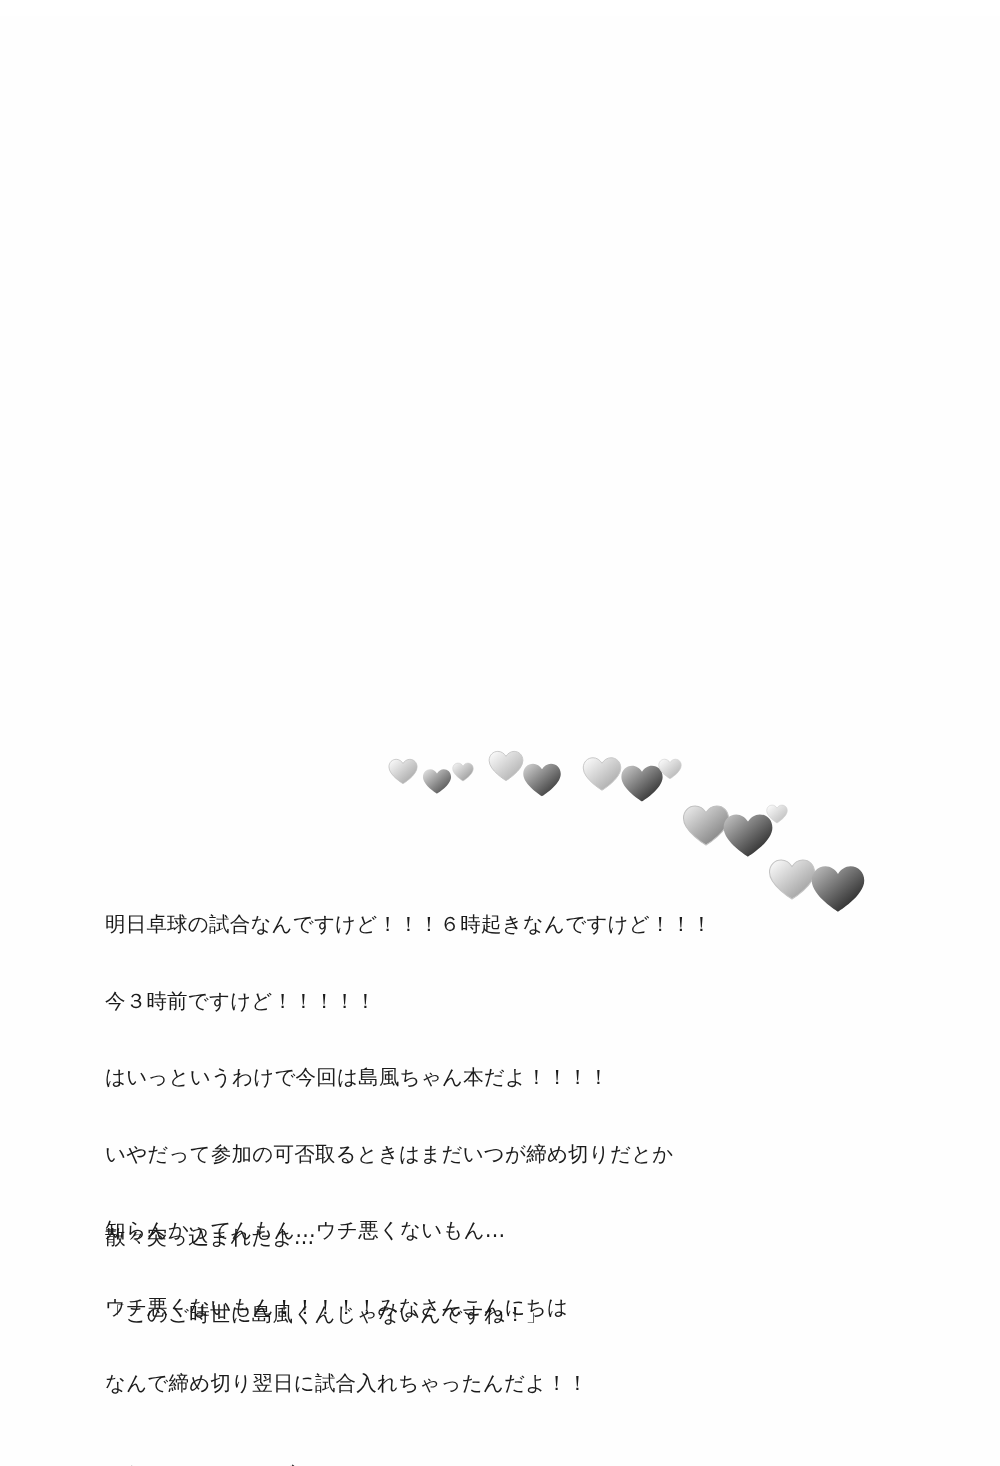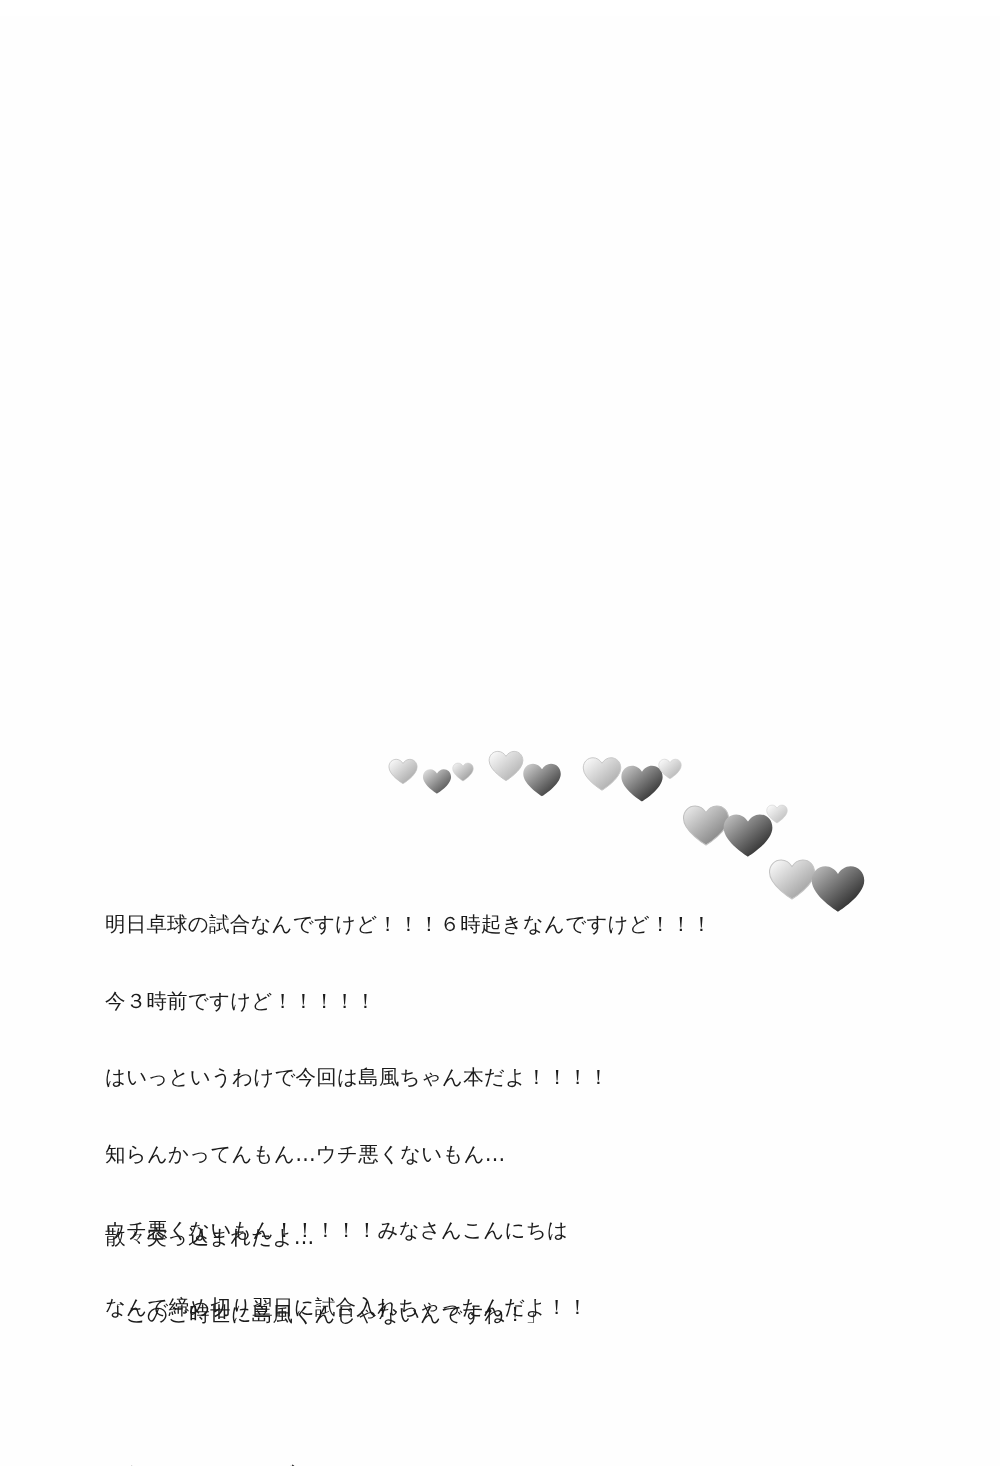--- a/index.html
+++ b/index.html
@@ -213,20 +213,21 @@
           </defs>
         <path d="M16 27C16 27 1 18 1 9.2 1 4.2 4.6 1 8.8 1c3 0 5.6 1.8 7.2 4.4C17.6 2.8 20.2 1 23.2 1 27.4 1 31 4.2 31 9.2 31 18 16 27 16 27z" fill="url(#g13)"></path>
       </svg>
     </div>
   </div>
 
   <div class="text-block" id="block-1">
     <span class="text-line">明日卓球の試合なんですけど！！！６時起きなんですけど！！！</span>
     <span class="text-line">今３時前ですけど！！！！！</span>
     <span class="text-line">はいっというわけで今回は島風ちゃん本だよ！！！！</span>
+    <span class="text-line">いやだって参加の可否取るときはまだいつが締め切りだとか</span>
     <span class="text-line">知らんかってんもん…ウチ悪くないもん…</span>
     <span class="text-line">ウチ悪くないもん！！！！！みなさんこんにちは</span>
     <span class="text-line">なんで締め切り翌日に試合入れちゃったんだよ！！</span>
     
     
     
     
     
   </div>
 

